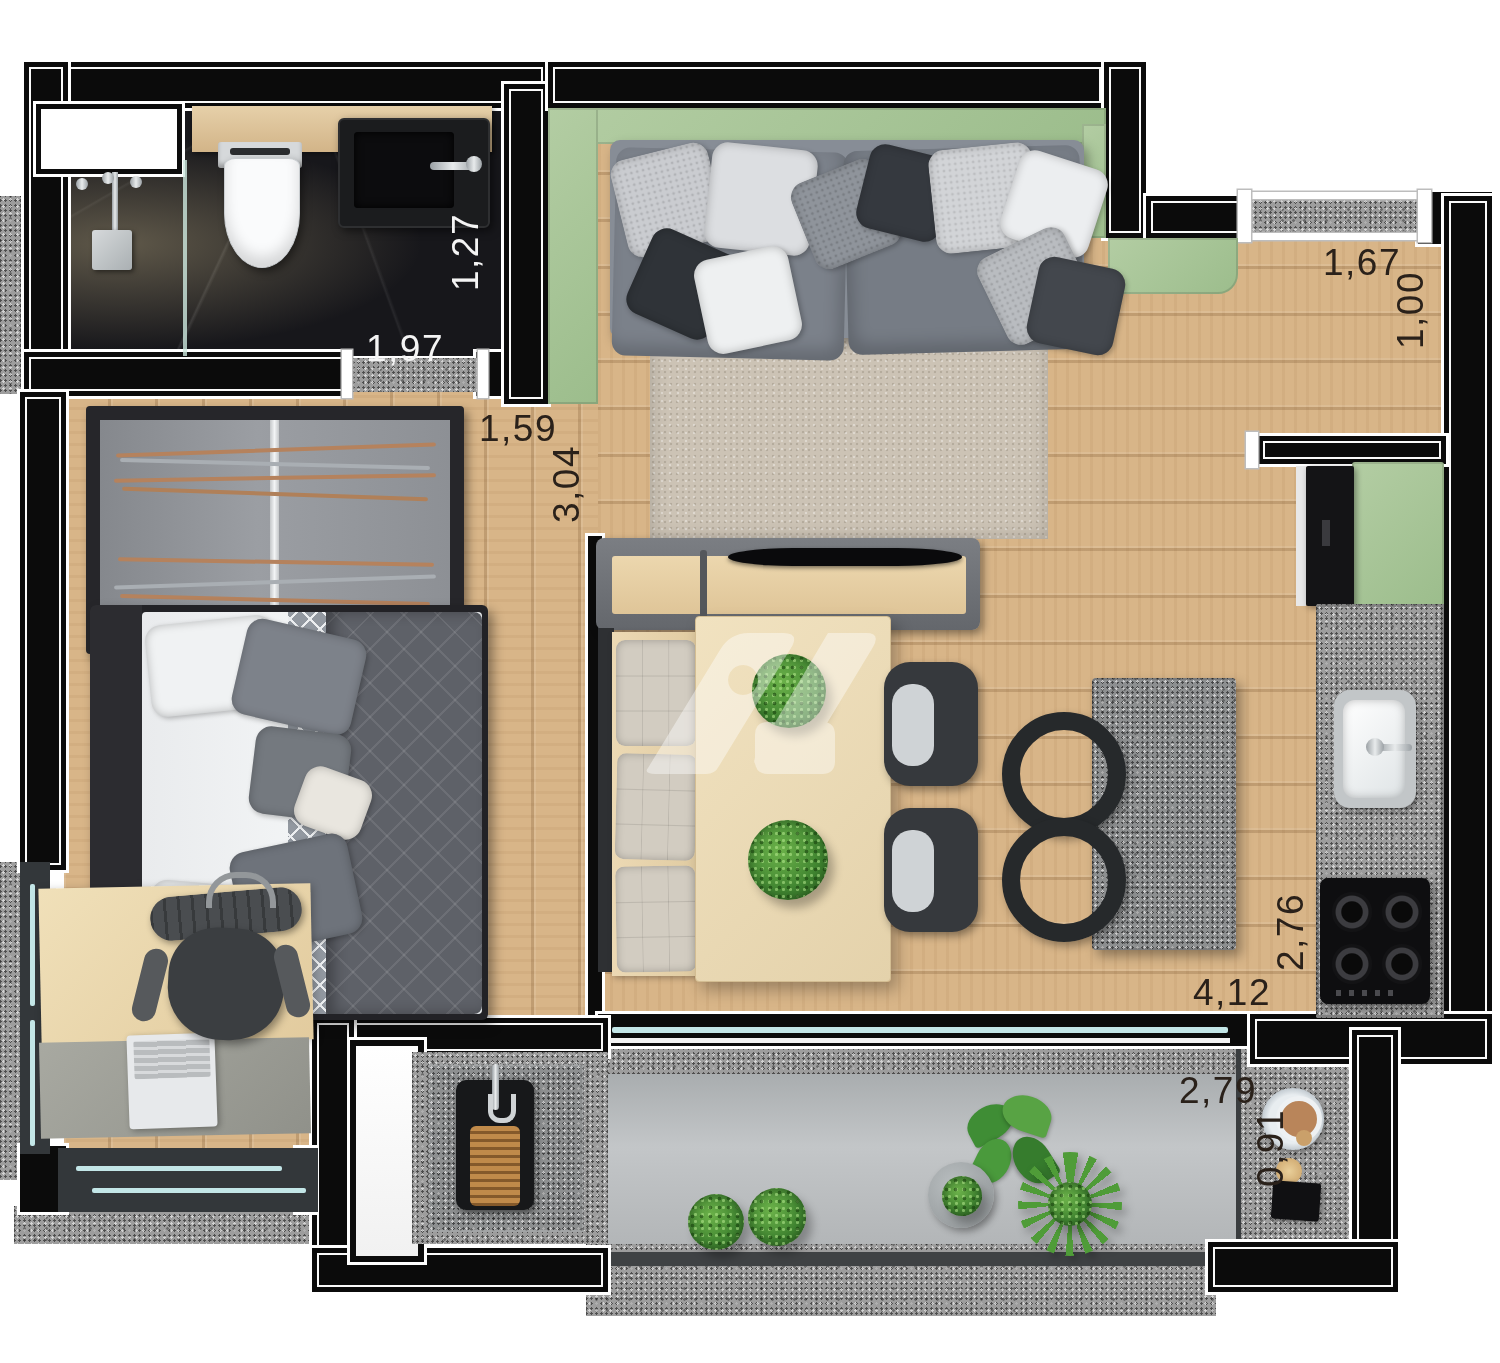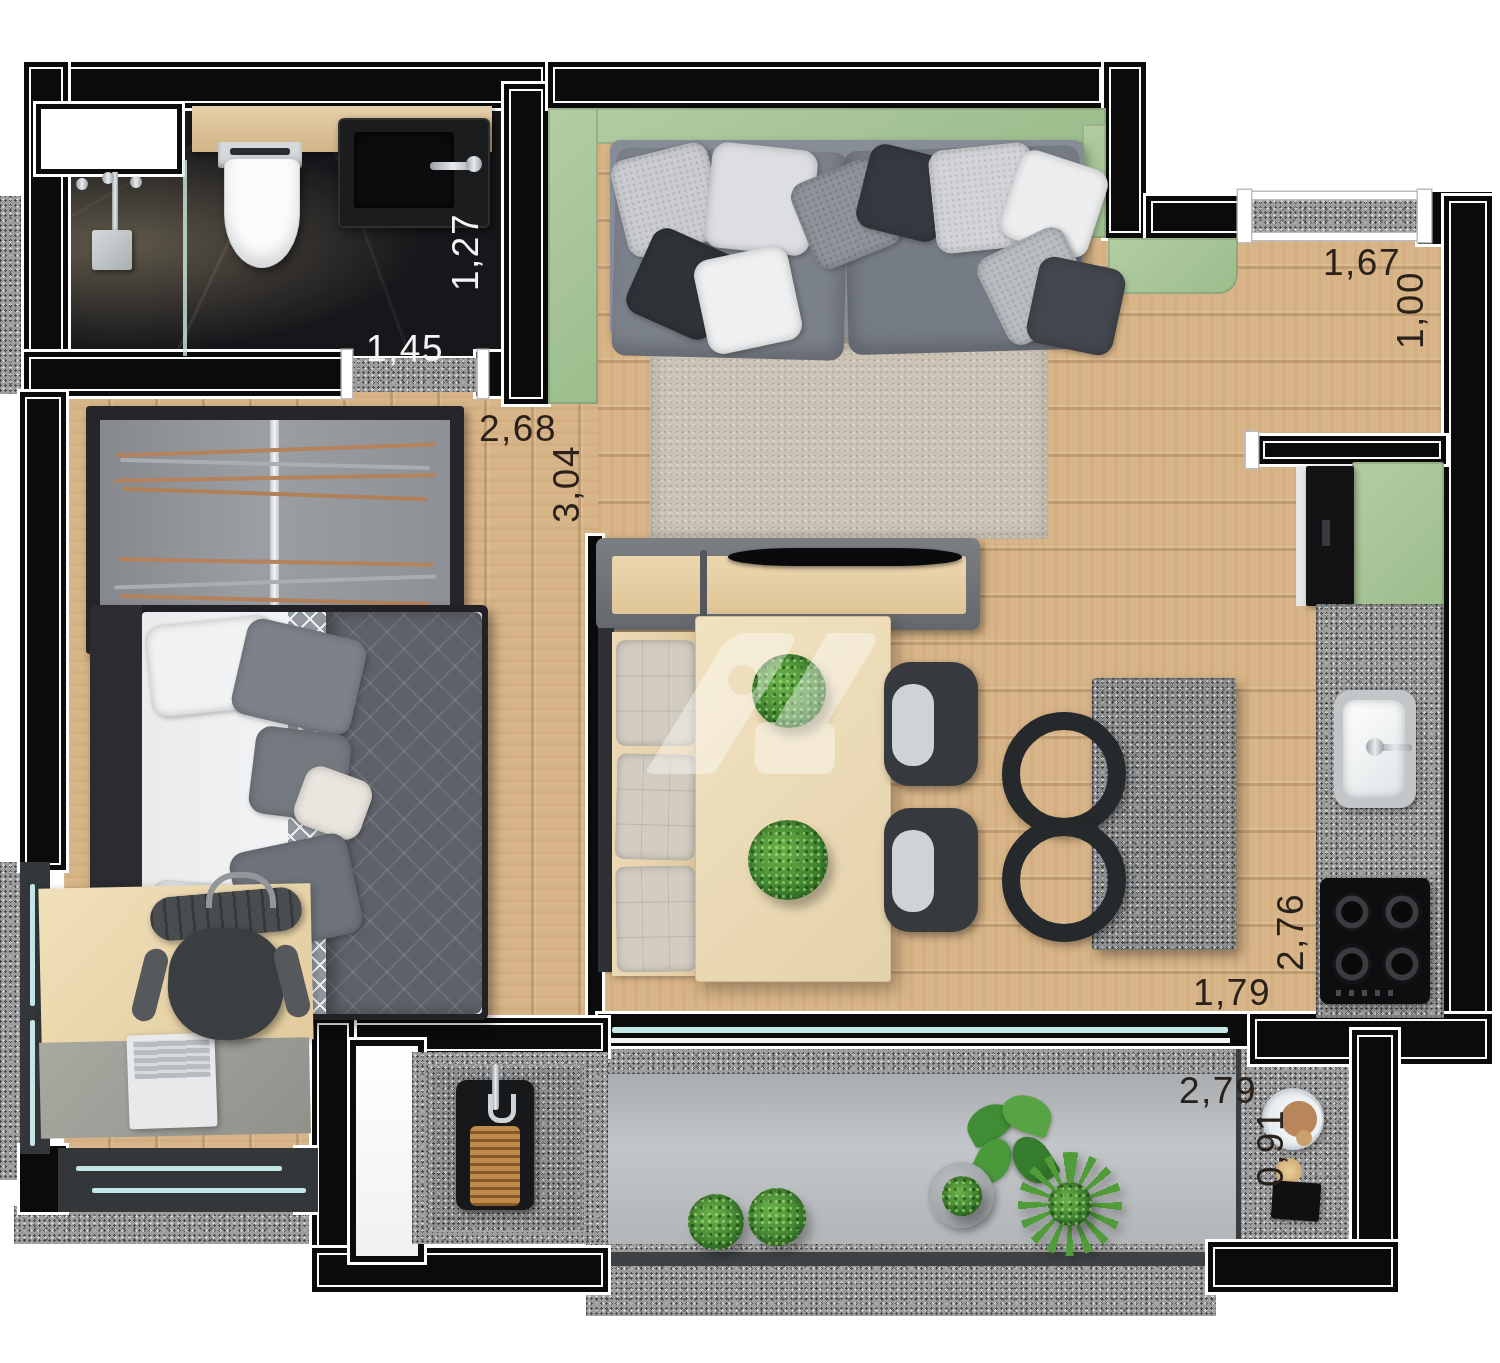--- a/index.html
+++ b/index.html
@@ -266,24 +266,24 @@
   <div class="abs" style="left:1272px;top:1182px;width:48px;height:38px;background:#101012;transform:rotate(4deg);border-radius:3px;box-shadow:2px 2px 5px rgba(0,0,0,.4);"></div>
 
   <svg class="abs" style="left:640px;top:610px;width:272px;height:176px;opacity:.42;" viewBox="0 0 272 176">
     <g fill="#ffffff">
       <path fill-rule="evenodd" d="M8,158 L80,40 Q90,23 109,23 L143,23 Q160,23 151,38 L79,156 Q75,164 66,164 L16,164 Q3,164 8,158 Z M103,55 a15,15 0 1,0 0.1,0 Z"></path>
       <path d="M188,23 L226,23 Q241,23 233,37 L166,148 Q161,157 151,157 L124,157 Q109,157 117,143 Z"></path>
       <path fill-rule="evenodd" d="M128,112 h54 q13,0 13,13 v26 q0,13 -13,13 h-54 q-13,0 -13,-13 v-26 q0,-13 13,-13 Z M155,126 a12,12 0 1,0 0.1,0 Z"></path>
     </g>
   </svg>
 
-  <div class="dim light" style="left:405px;top:348px;">1,45</div>
+  <div class="dim light" style="left:405px;top:348px;">1,97</div>
   <div class="dim light v" style="left:465px;top:252px;">1,27</div>
-  <div class="dim" style="left:518px;top:428px;">2,68</div>
+  <div class="dim" style="left:518px;top:428px;">1,59</div>
   <div class="dim v" style="left:566px;top:484px;">3,04</div>
   <div class="dim" style="left:1362px;top:262px;">1,67</div>
   <div class="dim v" style="left:1410px;top:310px;">1,00</div>
   <div class="dim v" style="left:1290px;top:932px;">2,76</div>
-  <div class="dim" style="left:1232px;top:992px;">1,79</div>
+  <div class="dim" style="left:1232px;top:992px;">4,12</div>
   <div class="dim" style="left:1218px;top:1090px;">2,79</div>
   <div class="dim v" style="left:1270px;top:1148px;">0,91</div>
 
 </div>
 
 </body></html>

